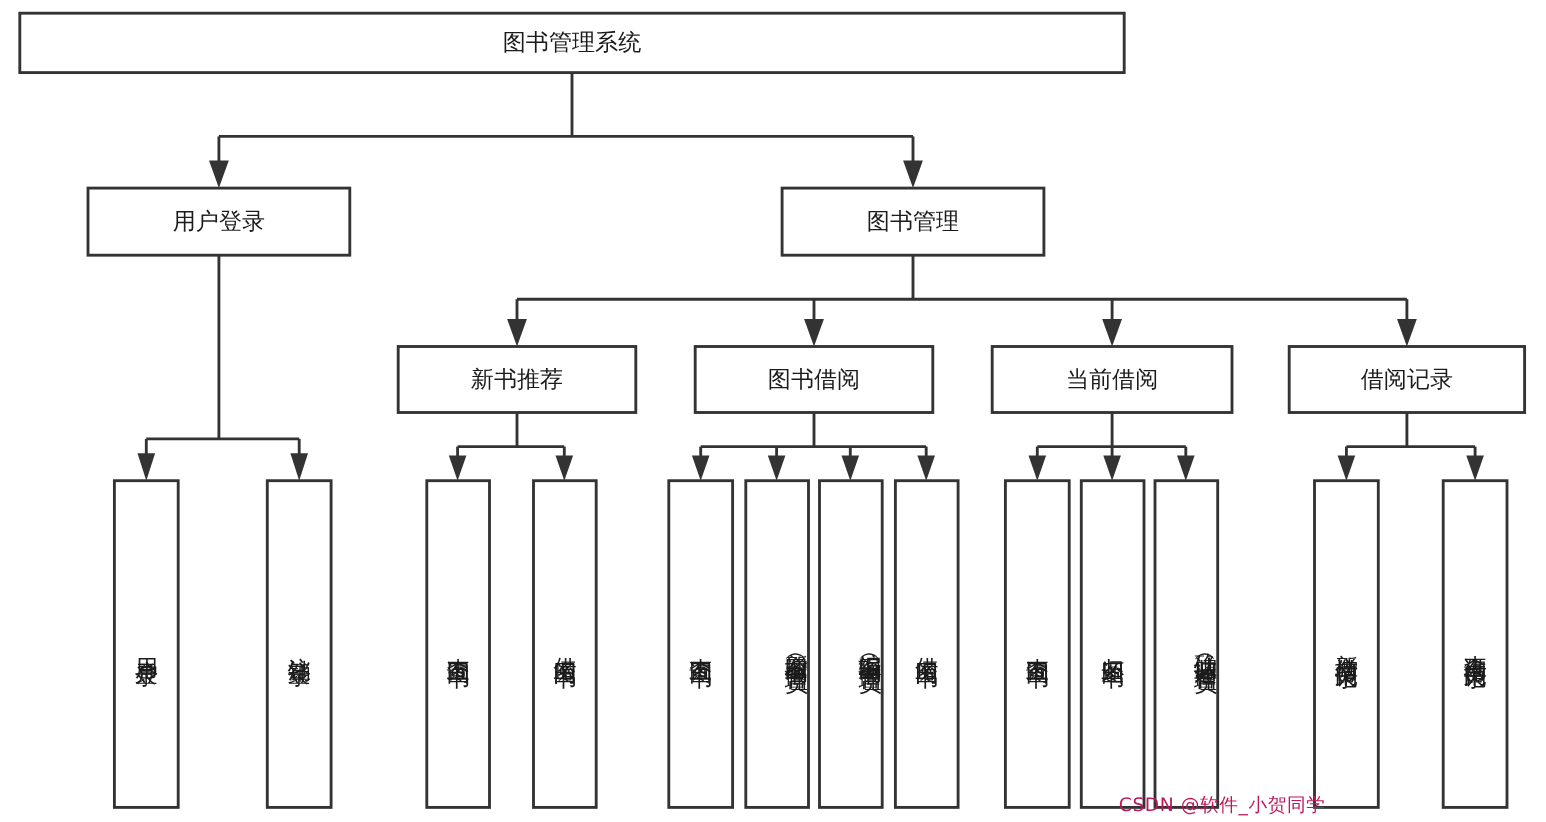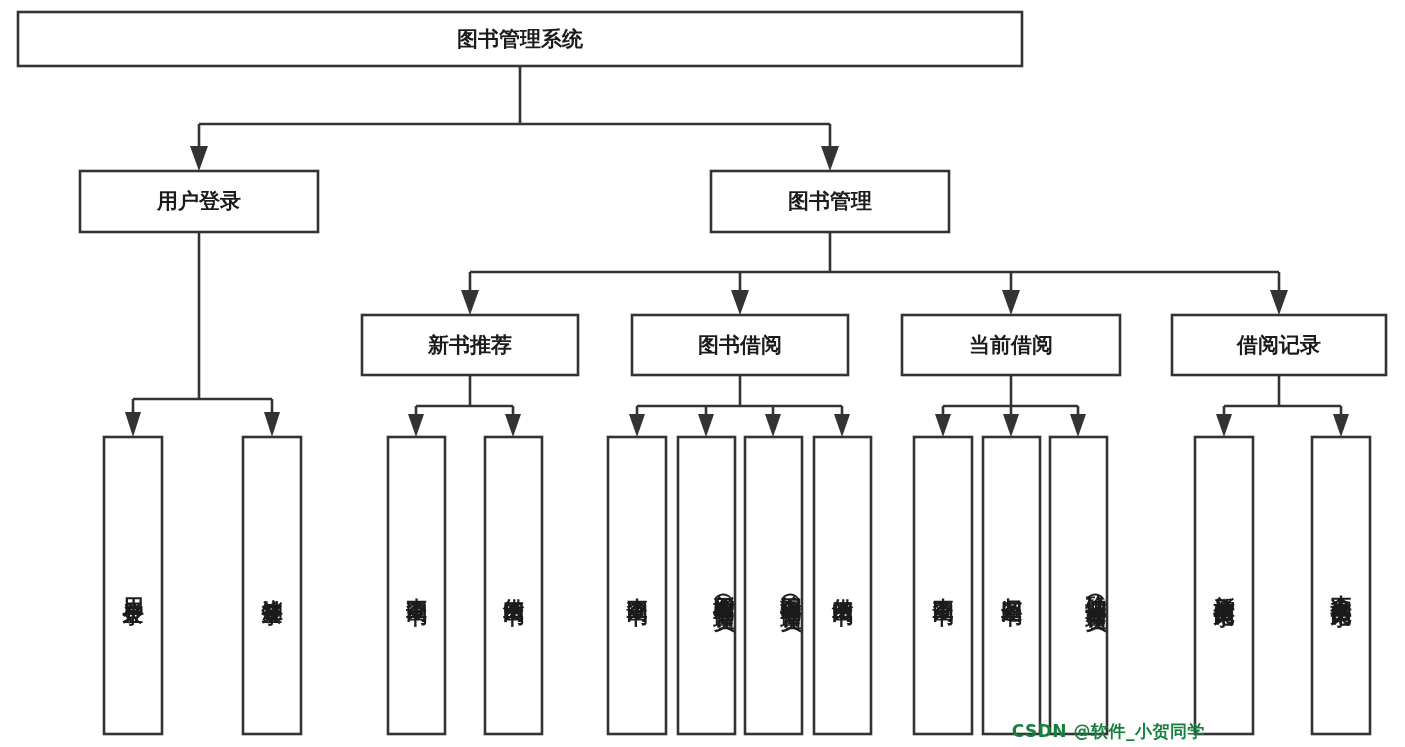--- a/index.html
+++ b/index.html
@@ -11,21 +11,20 @@
     width: 1405px;
     height: 747px;
     font-family: "DejaVu Sans", "Liberation Sans", sans-serif;
     overflow: hidden;
   }
   #diagram-root {
     position: relative;
     width: 1213px;
     height: 747px;
     background: #ffffff;
-    font-weight: bold;
   }
   svg.flow {
     position: absolute;
     left: 0;
     top: 0;
     width: 1405px;
     height: 747px;
   }
   .node-rect {
     fill: #ffffff;
@@ -66,21 +65,21 @@
   }
   .vlabel.centered {
     align-items: center;
   }
   .watermark {
     position: absolute;
     right: 8px;
     bottom: 4px;
     font-family: "DejaVu Sans", "Liberation Sans", sans-serif;
     font-size: 17px;
-    color: #15803d;
+    color: #be185d;
     letter-spacing: 0.5px;
     user-select: none;
   }
 </style>
 </head>
 <body>
 
 <div id="diagram-root">
 
   <svg class="flow" viewBox="0 0 1405 747">

